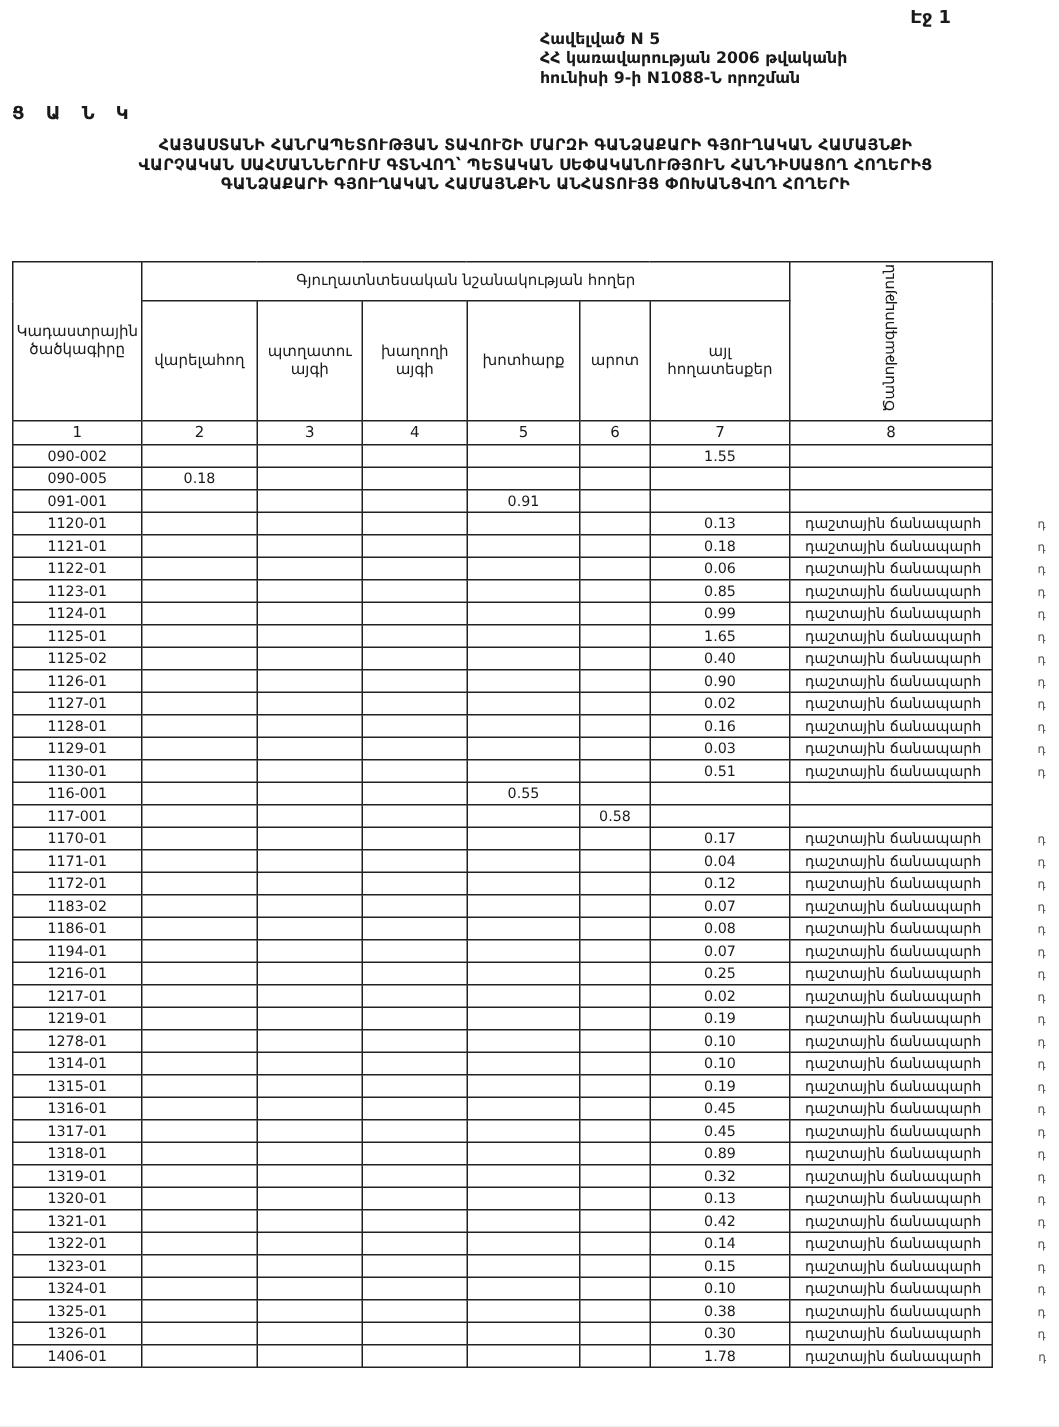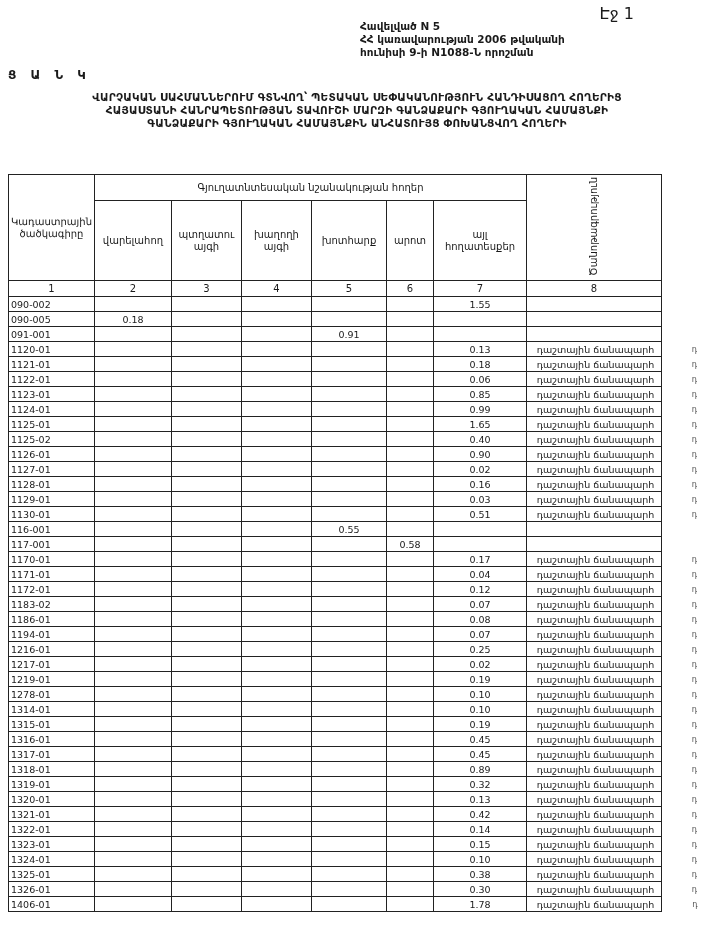--- a/index.html
+++ b/index.html
@@ -8,21 +8,21 @@
     width:706px;height:951px;
     background:#ffffff;
     font-family:"DejaVu Sans","Liberation Sans",sans-serif;
     color:#1a1a1a;
     overflow:hidden;
     box-sizing:border-box;
     padding:4px 0 0 8px;
   }
   .page-label{
     position:absolute;top:4px;right:72px;
-    font-size:16px;font-weight:normal;
+    font-size:12px;font-weight:bold;
   }
   .annex{
     width:240px;margin:16px 0 0 352px;
     text-align:left;
     font-size:10.5px;font-weight:bold;line-height:13px;
   }
   .list-title{
     margin-top:9px;
     font-size:12px;font-weight:bold;letter-spacing:5px;
   }
@@ -43,21 +43,21 @@
     padding:0 2px;
   }
   .b{border:1px solid #222;}
   .nob{border:none;}
   th{font-weight:normal;text-align:center;vertical-align:middle;line-height:12px;}
   th.small{font-size:10px;font-family:Liberation Serif, serif;}
   tr.group-row th.group{height:26px;}
   tr.names-row th{height:80px;}
   tr.nums-row th{height:16px;}
   tbody td{height:15px;line-height:13px;font-size:9.5px;}
-  td.code{text-align:left;}
+  td.code{text-align:center;}
   td.num{text-align:center;}
   td.note{text-align:center;padding-left:5px;margin-left:40px;}
   td.mark{
     border:none;font-size:8px;color:#555;
     text-align:right;padding-right:2px;
   }
   .vert{
     writing-mode:vertical-rl;
     transform:rotate(180deg);
     white-space:nowrap;
@@ -75,22 +75,22 @@
 
   <div class="annex">
     <div>Հավելված N 5</div>
     <div>ՀՀ կառավարության 2006 թվականի</div>
     <div>հունիսի 9-ի N1088-Ն որոշման</div>
   </div>
 
   <div class="list-title">Ց Ա Ն Կ</div>
 
   <div class="doc-title">
+    <div>ՀԱՅԱՍՏԱՆԻ ՀԱՆՐԱՊԵՏՈՒԹՅԱՆ ՏԱՎՈՒՇԻ ՄԱՐԶԻ ԳԱՆՁԱՔԱՐԻ ԳՅՈՒՂԱԿԱՆ ՀԱՄԱՅՆՔԻ</div>
     <div>ՎԱՐՉԱԿԱՆ ՍԱՀՄԱՆՆԵՐՈՒՄ ԳՏՆՎՈՂ՝ ՊԵՏԱԿԱՆ ՍԵՓԱԿԱՆՈՒԹՅՈՒՆ ՀԱՆԴԻՍԱՑՈՂ ՀՈՂԵՐԻՑ</div>
-    <div>ՀԱՅԱՍՏԱՆԻ ՀԱՆՐԱՊԵՏՈՒԹՅԱՆ ՏԱՎՈՒՇԻ ՄԱՐԶԻ ԳԱՆՁԱՔԱՐԻ ԳՅՈՒՂԱԿԱՆ ՀԱՄԱՅՆՔԻ</div>
     <div>ԳԱՆՁԱՔԱՐԻ ԳՅՈՒՂԱԿԱՆ ՀԱՄԱՅՆՔԻՆ ԱՆՀԱՏՈՒՅՑ ՓՈԽԱՆՑՎՈՂ ՀՈՂԵՐԻ</div>
   </div>
 
   <table>
     <colgroup>
       <col style="width:85px">
       <col style="width:77px">
       <col style="width:70px">
       <col style="width:70px">
       <col style="width:75px">

